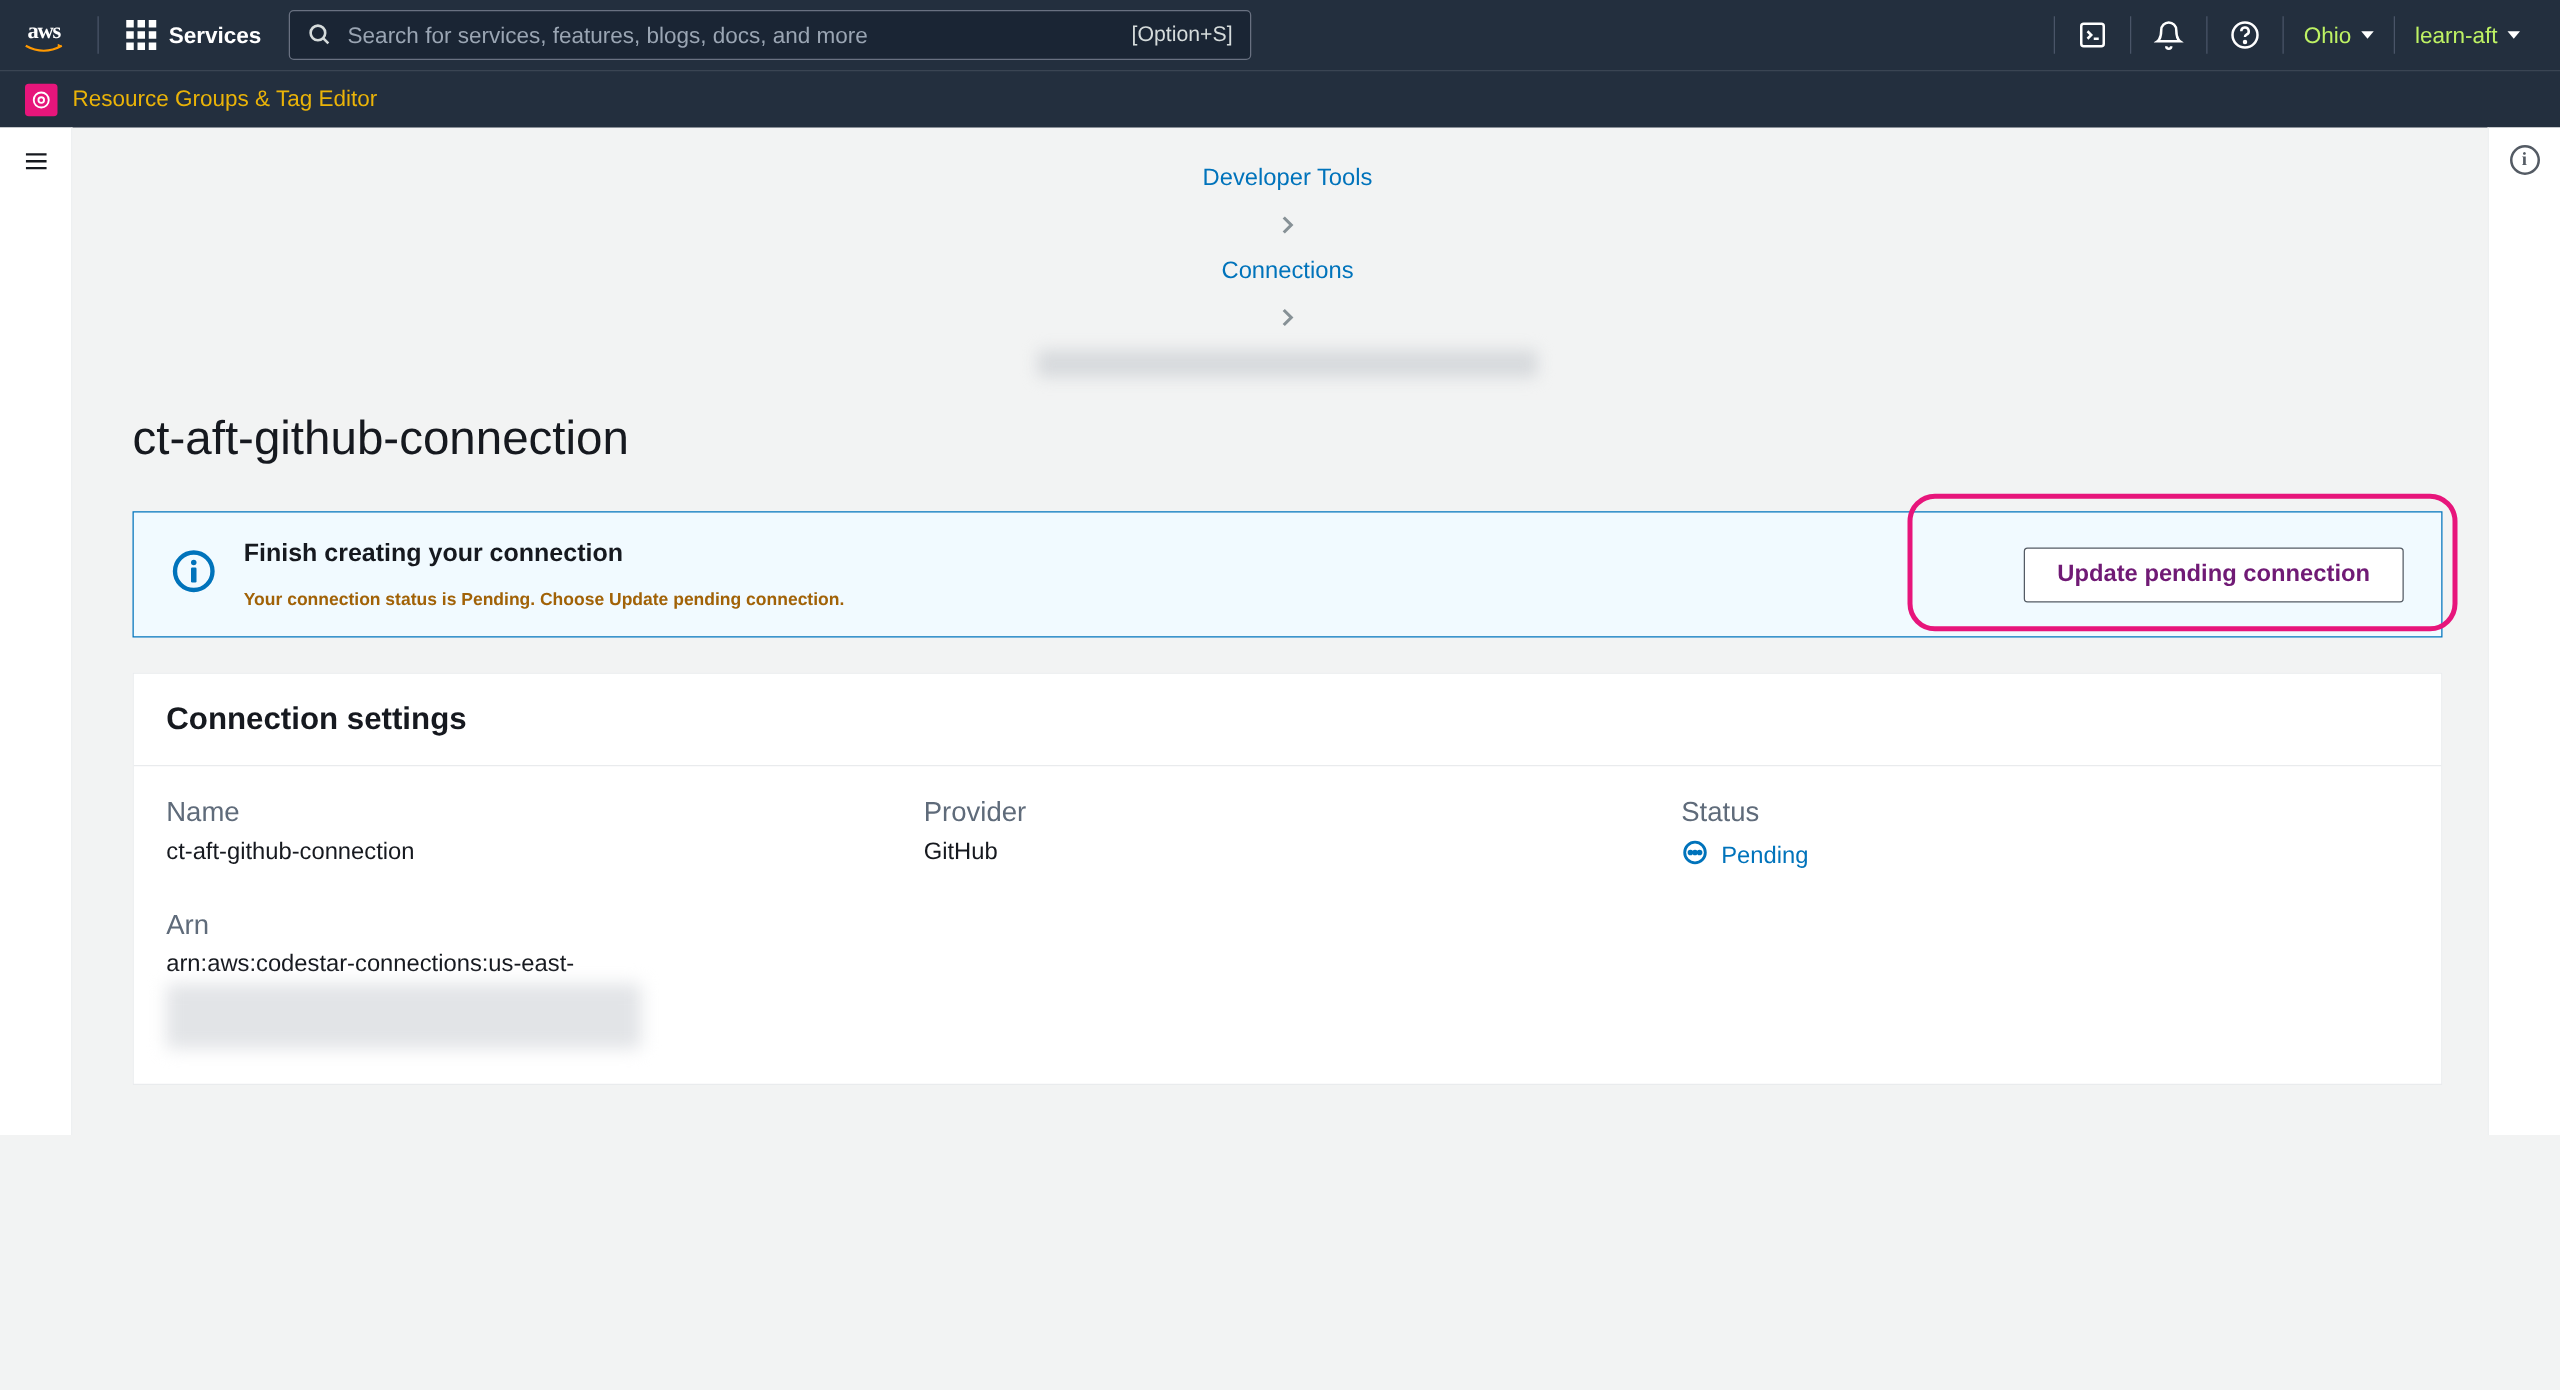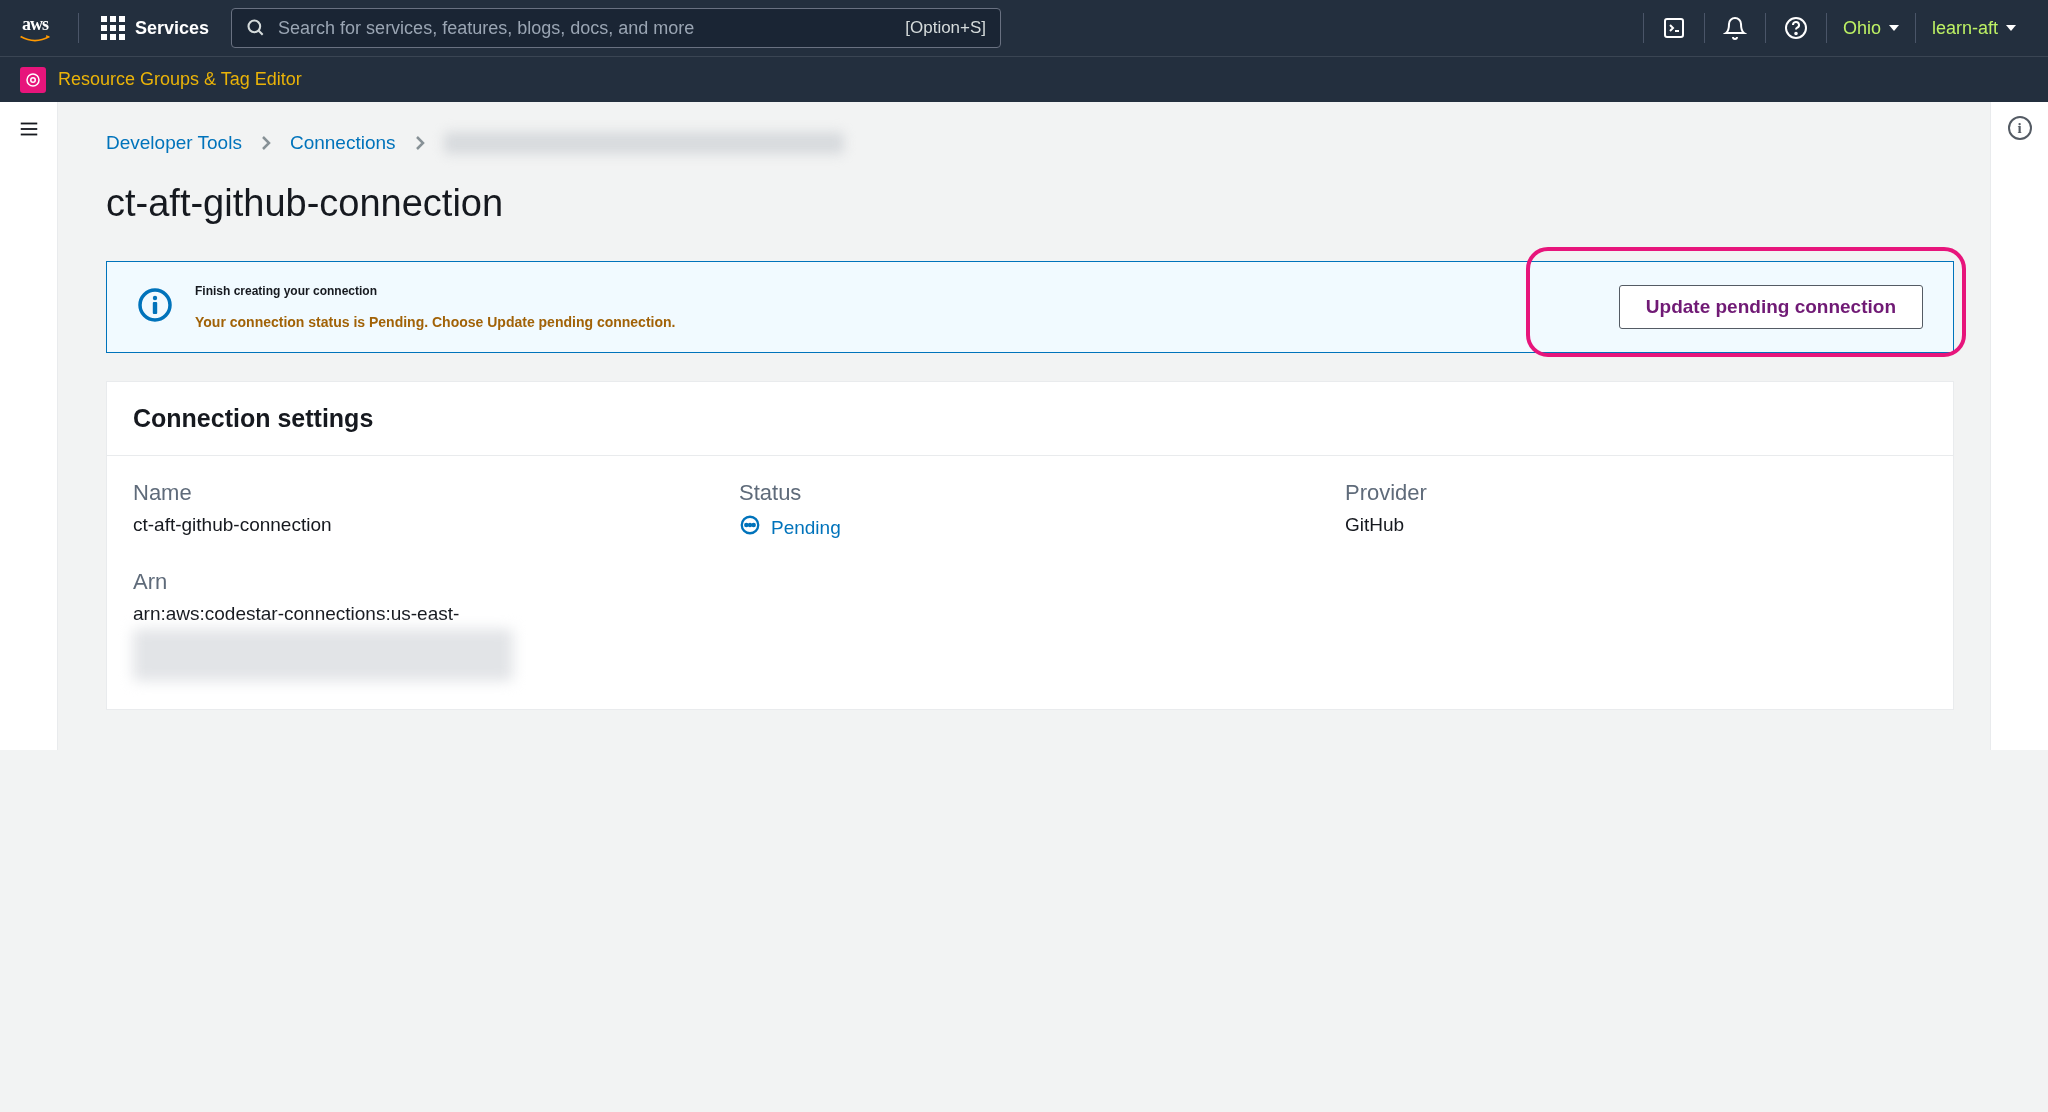--- a/index.html
+++ b/index.html
@@ -36,34 +36,34 @@
     
     .main-wrap { display: flex; }
     .left-rail { width: 58px; background: #fff; border-right: 1px solid #e9ebed; display: flex; justify-content: center; padding-top: 16px; }
     .hamburger { cursor: pointer; }
     .hamburger svg { width: 22px; height: 22px; }
     
     .content { flex: 1; padding: 30px 36px 40px 48px; position: relative; }
     .right-rail { width: 58px; background: #fff; border-left: 1px solid #e9ebed; display: flex; justify-content: center; padding-top: 14px; }
     .info-circle { width: 24px; height: 24px; border: 2px solid #545b64; border-radius: 50%; display: flex; align-items: center; justify-content: center; font-family: Georgia, serif; font-weight: bold; font-size: 15px; color: #545b64; cursor: pointer; }
     
-    .breadcrumb { display: flex; align-items: center; gap: 18px; font-size: 19px; margin-bottom: 28px; }
+    .breadcrumb { display: flex; align-items: center; gap: 18px; font-size: 19px; margin-bottom: 28px; flex-direction: column; }
     .breadcrumb a { color: #0073bb; text-decoration: none; cursor: pointer; }
     .bc-sep { color: #879196; }
     .bc-blur { width: 400px; height: 22px; background: #d7dadd; filter: blur(6px); border-radius: 4px; }
     
     .page-title { font-size: 38px; font-weight: 400; color: #16191f; margin-bottom: 36px; }
     
     
     .alert-wrap { position: relative; margin-bottom: 28px; }
     .alert { background: #f1faff; border: 1px solid #0073bb; border-radius: 0; padding: 22px 30px; display: flex; align-items: center; gap: 22px; }
     .alert-icon { flex-shrink: 0; }
     .alert-icon svg { width: 36px; height: 36px; }
     .alert-body { flex: 1; }
-    .alert-title { font-size: 12px; font-weight: 700; margin-bottom: 16px; color: #16191f; }
+    .alert-title { font-size: 20px; font-weight: 700; margin-bottom: 16px; color: #16191f; }
     .alert-text { font-size: 14px; color: #a16207; font-weight: bold; }
     .alert-btn { background: #fff; border: 1px solid #545b64; border-radius: 3px; padding: 10px 26px; font-size: 19px; font-weight: 700; color: #701a75; cursor: pointer; }
     .highlight-box { position: absolute; border: 4px solid #e7157b; border-radius: 22px; top: -14px; right: -12px; width: 440px; height: 110px; pointer-events: none; }
     
     
     .card { background: #fff; border: 1px solid #e9ebed; }
     .card-header { padding: 22px 26px; border-bottom: 1px solid #e9ebed; }
     .card-title { font-size: 25px; font-weight: 700; color: #16191f; }
     .card-body { padding: 24px 26px 28px; }
     .grid3 { display: grid; grid-template-columns: 1fr 1fr 1fr; gap: 24px; margin-bottom: 28px; }
@@ -200,39 +200,39 @@
 
     <div class="card">
       <div class="card-header">
         <h2 class="card-title">Connection settings</h2>
       </div>
       <div class="card-body">
         <div class="grid3">
           <div>
             <div class="field-label">Name</div>
             <div class="field-value">ct-aft-github-connection</div>
+          </div>
+          <div>
+            <div class="field-label">Provider</div>
+            <div class="field-value">GitHub</div>
           </div>
           <div>
             <div class="field-label">Status</div>
             <div class="status-val">
               <span class="status-icon">
                 <svg viewBox="0 0 24 24" fill="none" stroke="#0073bb" stroke-width="2.5">
                     <circle cx="12" cy="12" r="9"></circle>
                     <circle cx="8" cy="12" r="1.2" fill="#0073bb"></circle>
                     <circle cx="12" cy="12" r="1.2" fill="#0073bb"></circle>
                     <circle cx="16" cy="12" r="1.2" fill="#0073bb"></circle>
                   </svg>
               </span>
               <span>Pending</span>
             </div>
           </div>
-          <div>
-            <div class="field-label">Provider</div>
-            <div class="field-value">GitHub</div>
-          </div>
         </div>
         <div>
           <div class="field-label">Arn</div>
           <div class="field-value">arn:aws:codestar-connections:us-east-</div>
           <div class="arn-blur"></div>
         </div>
       </div>
     </div>
   </div>
 

